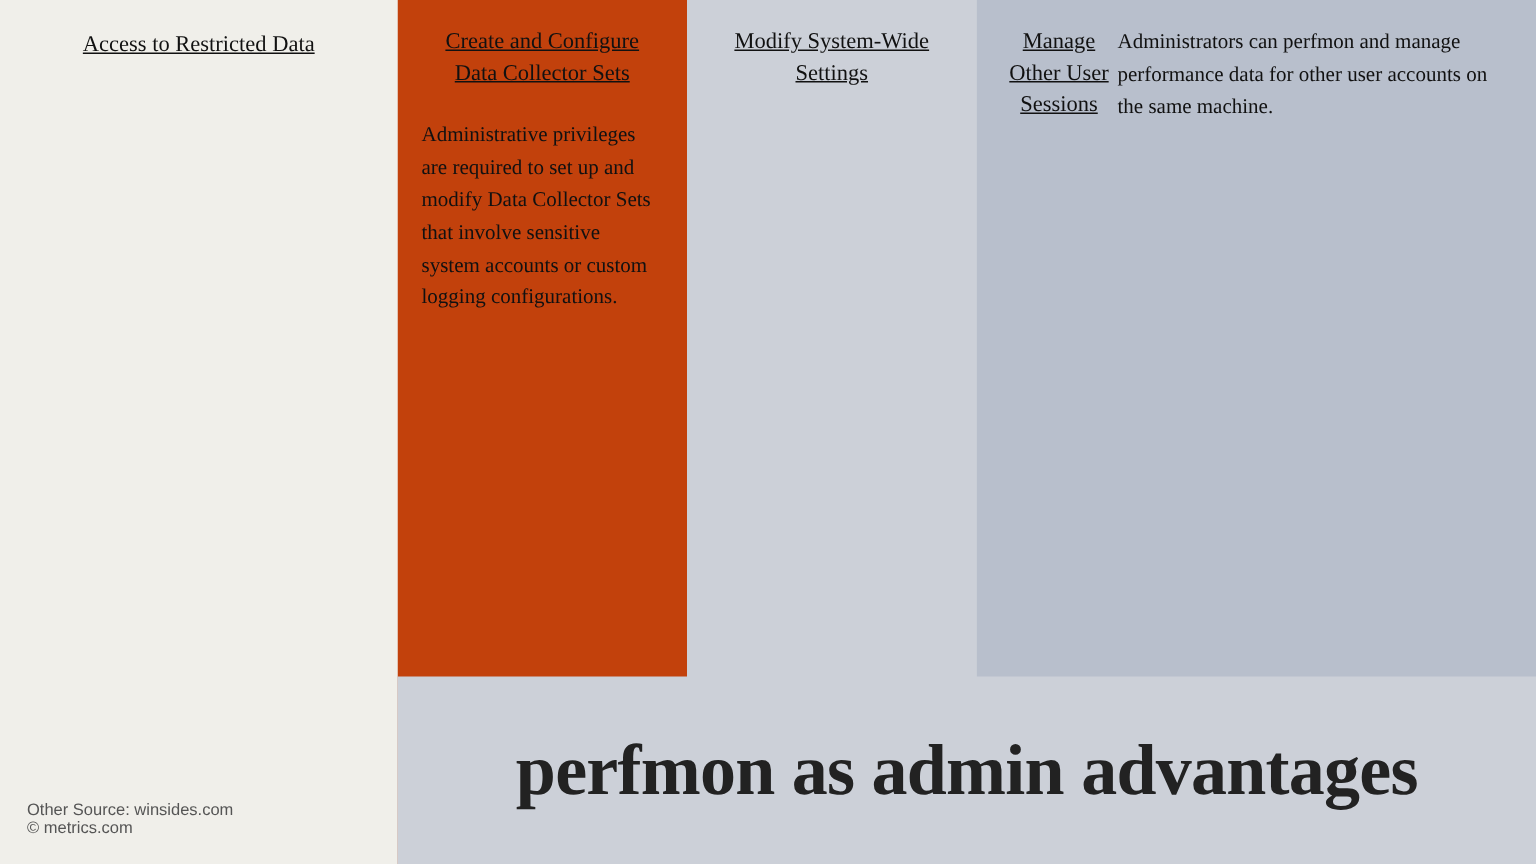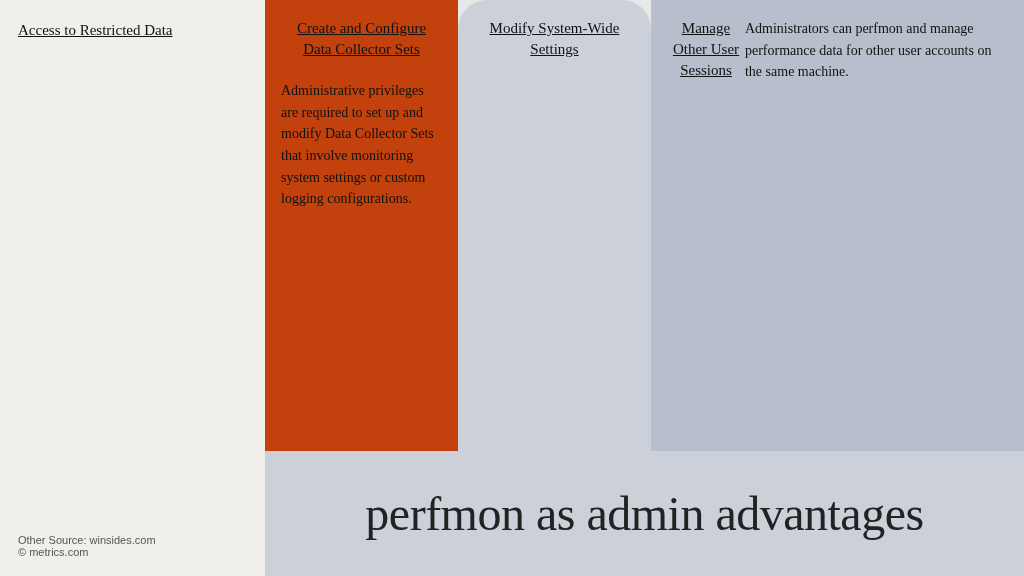--- a/index.html
+++ b/index.html
@@ -22,21 +22,21 @@
     }
 
     .col-body {
       font-size: 14px;
       line-height: 1.55;
       color: #111;
     }
 
     .bottom-text {
       font-size: 48px;
-      font-weight: normal;
+      font-weight: bold;
       color: #222;
       font-family: Georgia, serif;
       letter-spacing: -0.5px;
     }
 
     .footer-left {
       position: absolute;
       bottom: 18px;
       left: 18px;
       font-size: 11px;
@@ -86,42 +86,41 @@
       width: 1024px;
       height: 576px;
       position: relative;
     }
 
     .col1 {
       width: 265px;
       background: #f0efea;
       padding: 20px 18px 60px 18px;
       display: flex;
-      flex-direction: row;
+      flex-direction: column;
       position: relative;
       flex-shrink: 0;
     }
 
     .col2 {
       width: 193px;
       background: #c2410c;
       padding: 18px 16px;
       display: flex;
       flex-direction: column;
       flex-shrink: 0;
     }
 
     .col3 {
       width: 193px;
       background: #ccd0d8;
       padding: 18px 16px;
       display: flex;
       flex-direction: column;
       flex-shrink: 0;
-      border-radius: 29px;
     }
 
     .col4 {
       flex: 1;
       background: #b8bfcc;
       padding: 18px 16px;
       display: flex;
       position: relative;
     }
 
@@ -146,21 +145,21 @@
   <div class="col1">
     <h2 class="col-heading">Access to Restricted Data</h2>
     <div class="footer-left">
       <div>Other Source: winsides.com</div>
       <div>© metrics.com</div>
     </div>
   </div>
 
   <div class="col2">
     <h2 class="col-heading">Create and Configure Data Collector Sets</h2>
-    <p class="col-body">Administrative privileges are required to set up and modify Data Collector Sets that involve monitoring system settings or custom logging configurations.</p>
+    <p class="col-body">Administrative privileges are required to set up and modify Data Collector Sets that involve sensitive system accounts or custom logging configurations.</p>
   </div>
 
   <div class="col3">
     <h2 class="col-heading">Modify System-Wide Settings</h2>
   </div>
 
   <div class="col4">
     <h2 class="col-heading">Manage Other User Sessions</h2>
     <p class="col-body">Administrators can perfmon and manage performance data for other user accounts on the same machine.</p>
 

